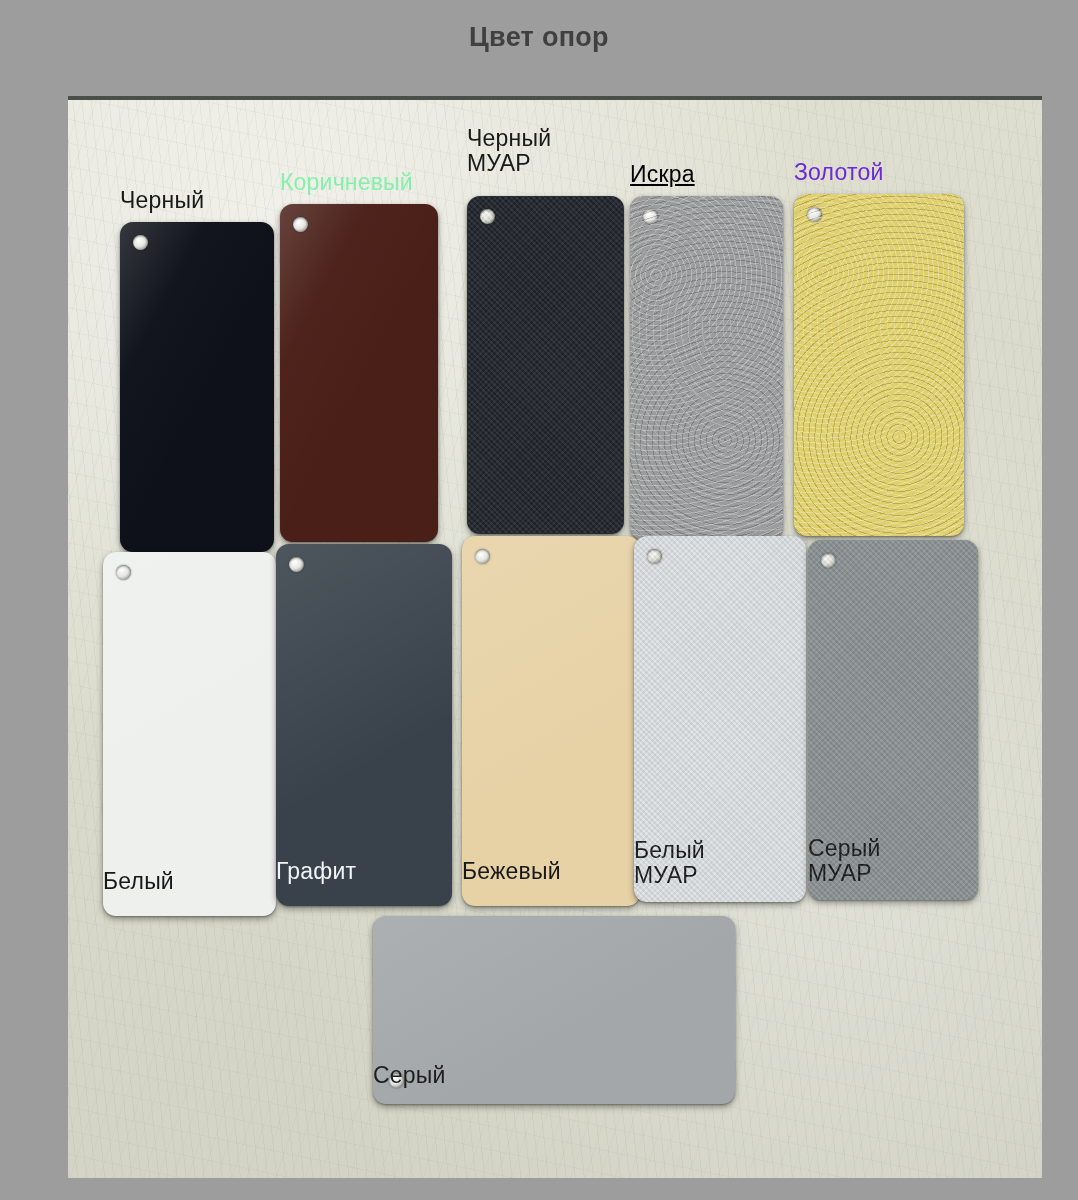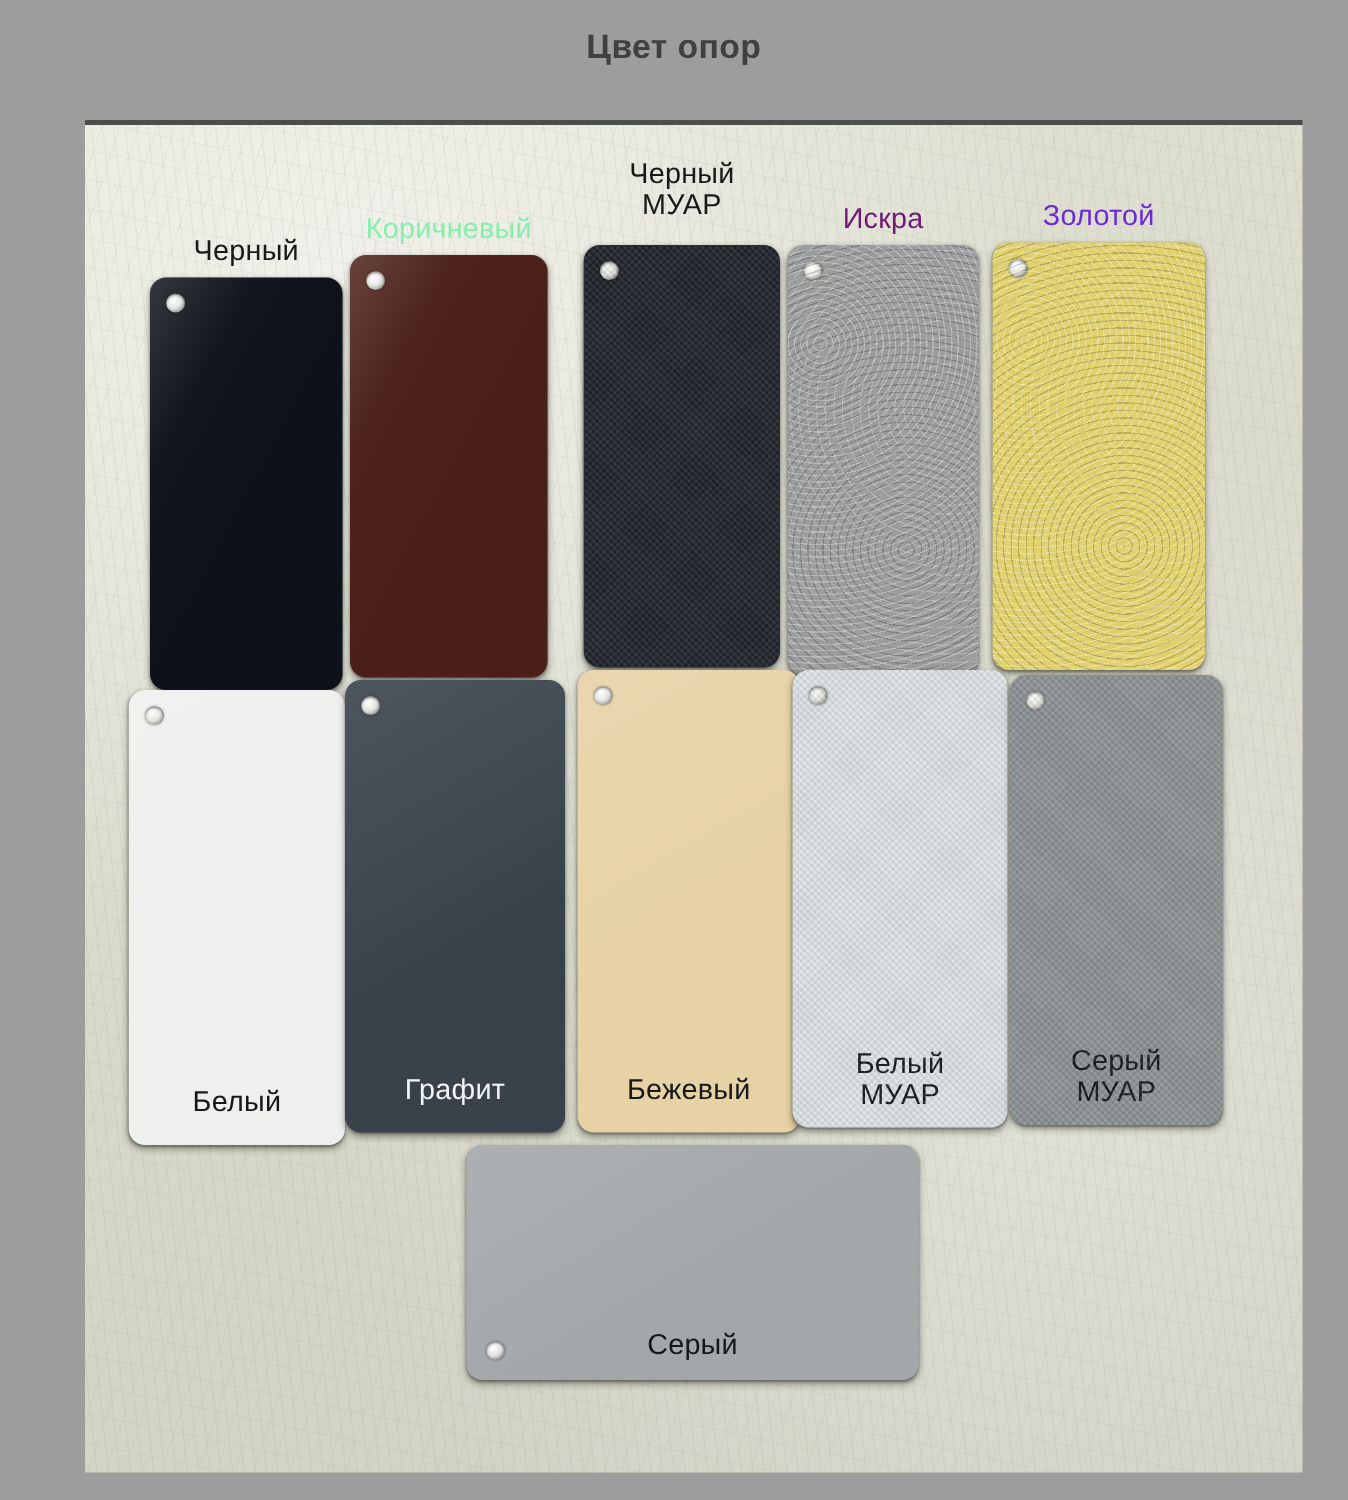--- a/index.html
+++ b/index.html
@@ -62,21 +62,21 @@
   .chip {
     position: absolute;
     border-radius: 13px;
     box-sizing: border-box;
     box-shadow: 0 3px 6px rgba(30,30,25,0.42), 0 1px 2px rgba(0,0,0,0.3);
   }
   .chip .chip-label {
     position: absolute;
     left: 0;
     width: 100%;
-    text-align: center;
+    text-align: left;
     font-size: 23px;
     line-height: 1.08;
     font-weight: normal;
     letter-spacing: .2px;
     white-space: pre-line;
   }
   
   .chip.label-in .chip-label { bottom: 22px; }
   
   .chip.label-out .chip-label {
@@ -156,21 +156,21 @@
   </div>
 
   <div class="chip label-out two-line tex-moire" style="left:399px; top:96px; width:157px; height:338px; background:#20242a;">
     <span class="hole tl"></span>
     <span class="chip-label" style="color:#171a18;">Черный
 МУАР</span>
   </div>
 
   <div class="chip label-out tex-speckle" style="left:562px; top:96px; width:153px; height:344px; background:#9b9c9e;">
     <span class="hole tl"></span>
-    <span class="chip-label" style="color:#701a75;">Искра</span>
+    <span class="chip-label" style="color:#000000;text-decoration:underline;">Искра</span>
   </div>
 
   <div class="chip label-out tex-speckle" style="left:726px; top:94px; width:170px; height:342px; background:#e0d06c;">
     <span class="hole tl"></span>
     <span class="chip-label" style="color:#6d28d9;">Золотой</span>
   </div>
 
   <div class="chip label-in tex-matte" style="left:35px; top:452px; width:173px; height:364px; background:#eef0ee;">
     <span class="hole tl"></span>
     <span class="chip-label" style="color:#16181a;">Белый</span>

